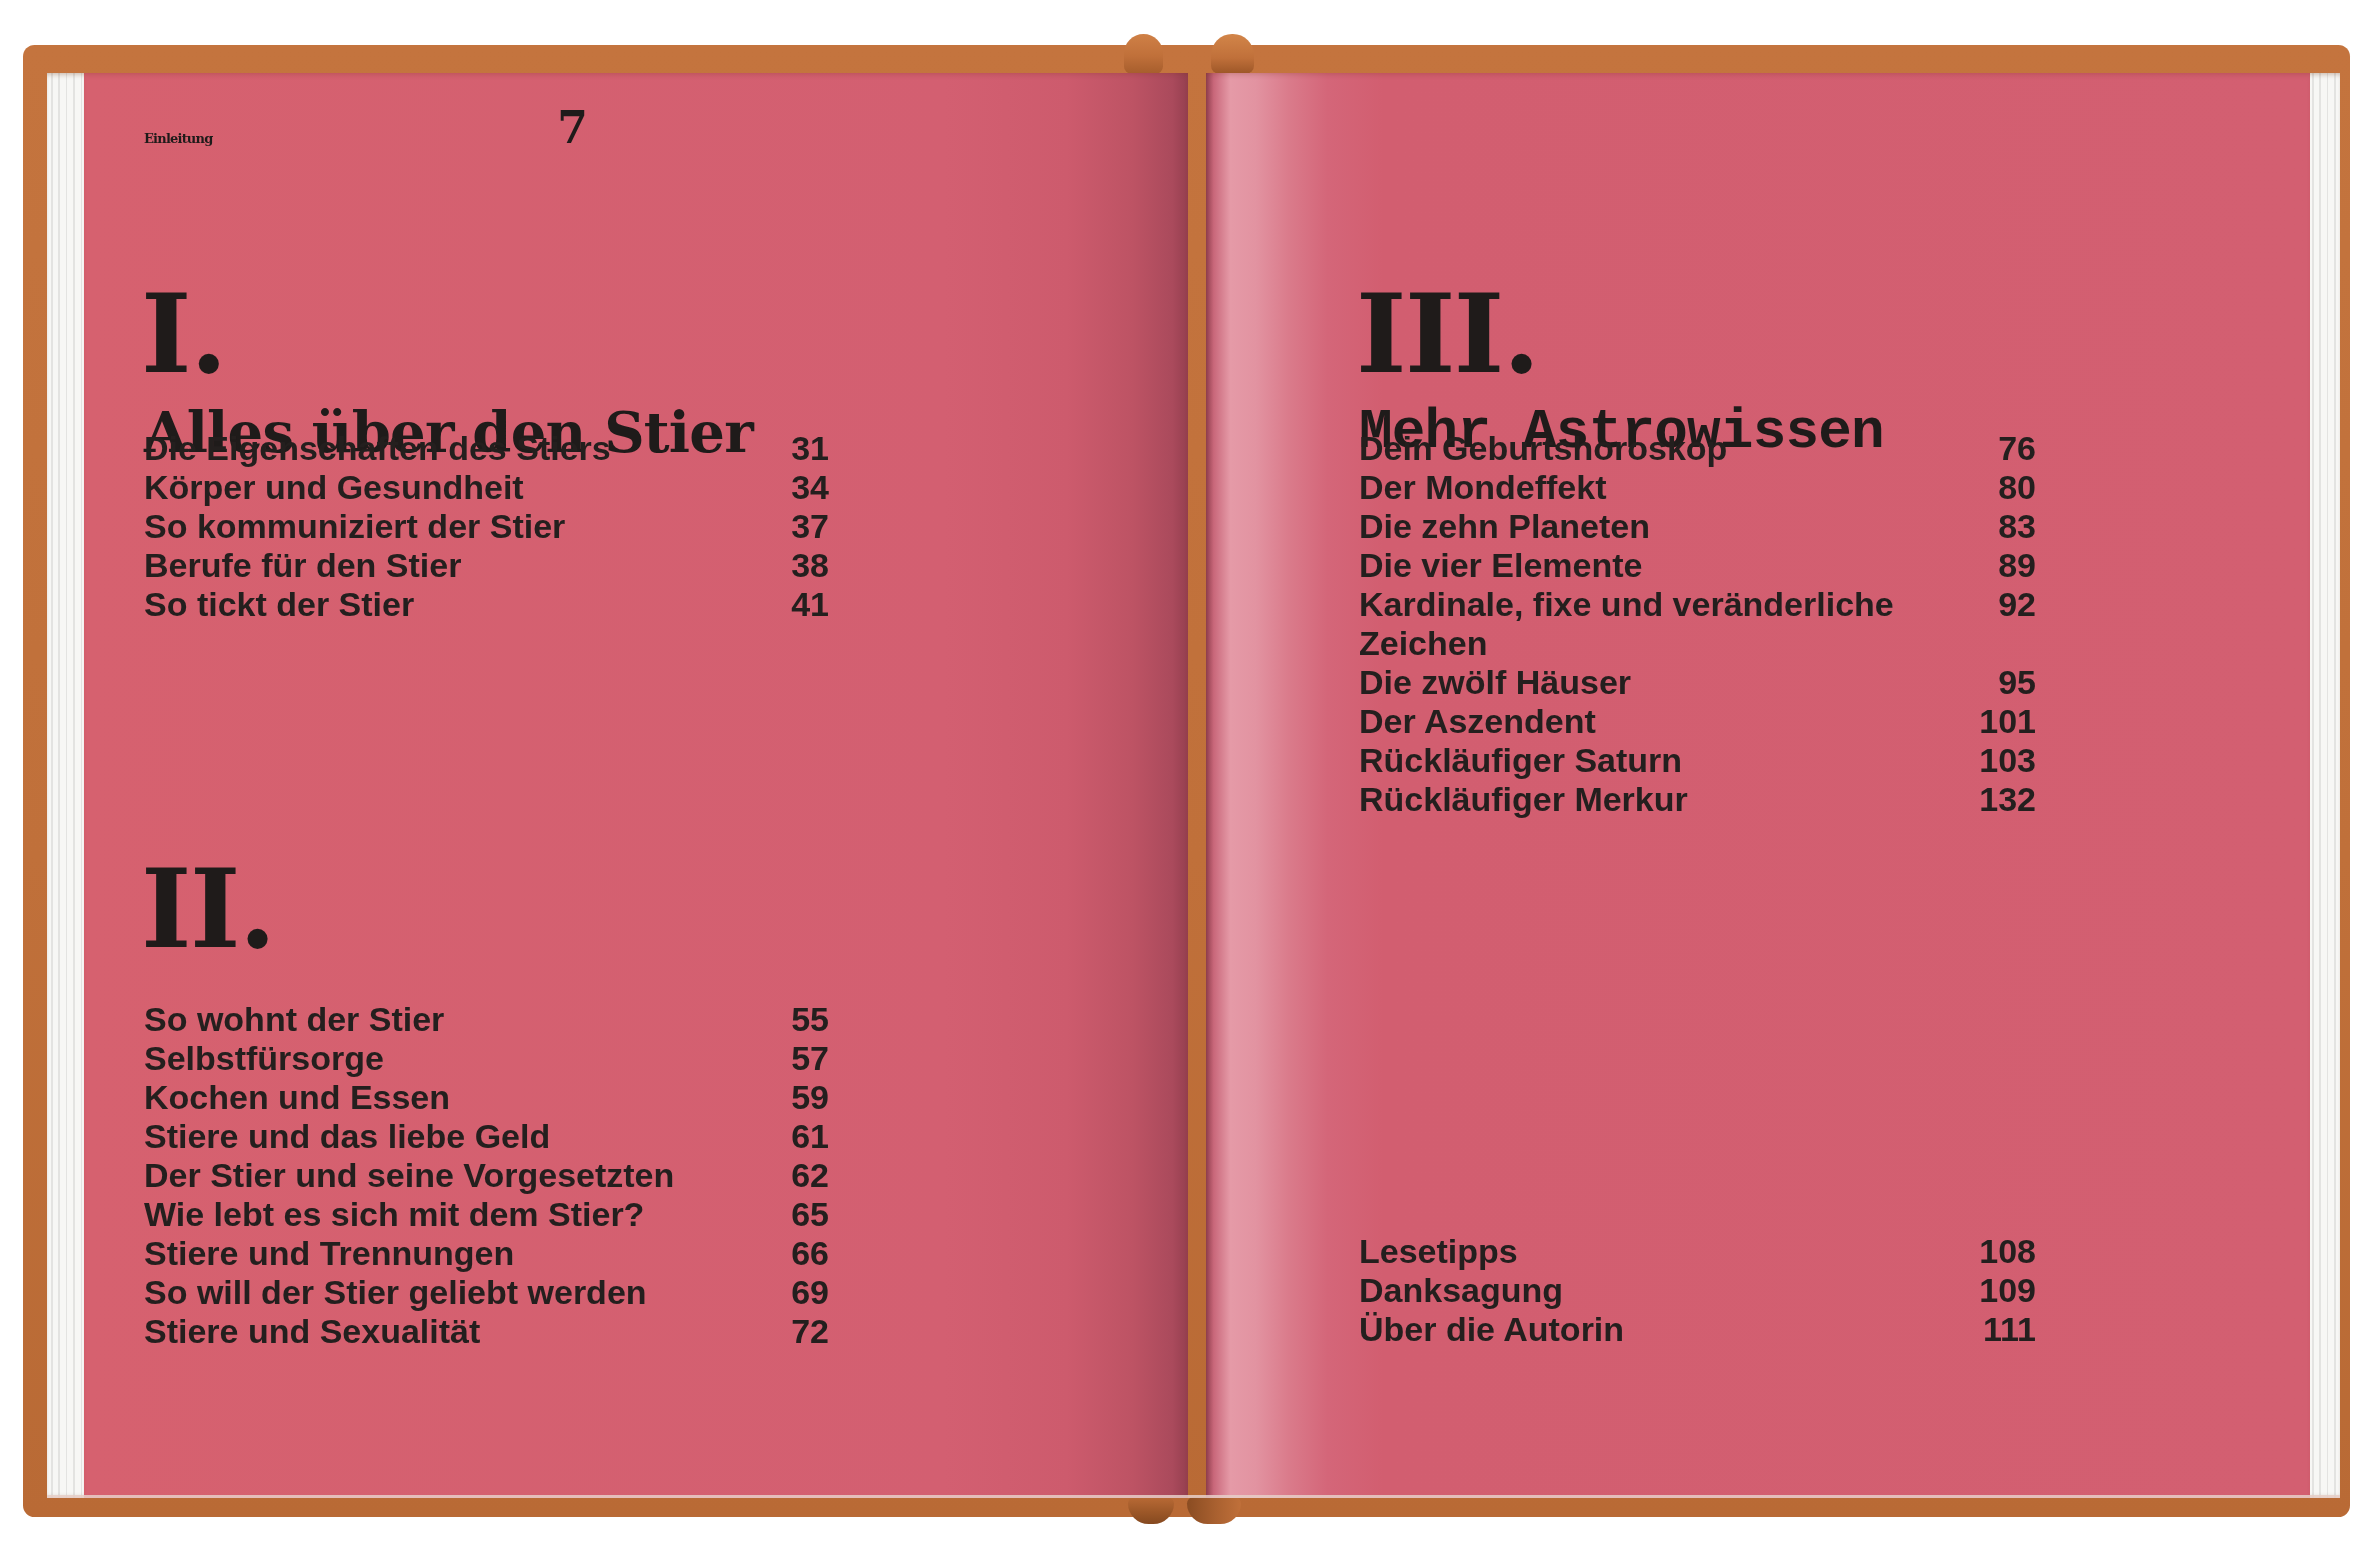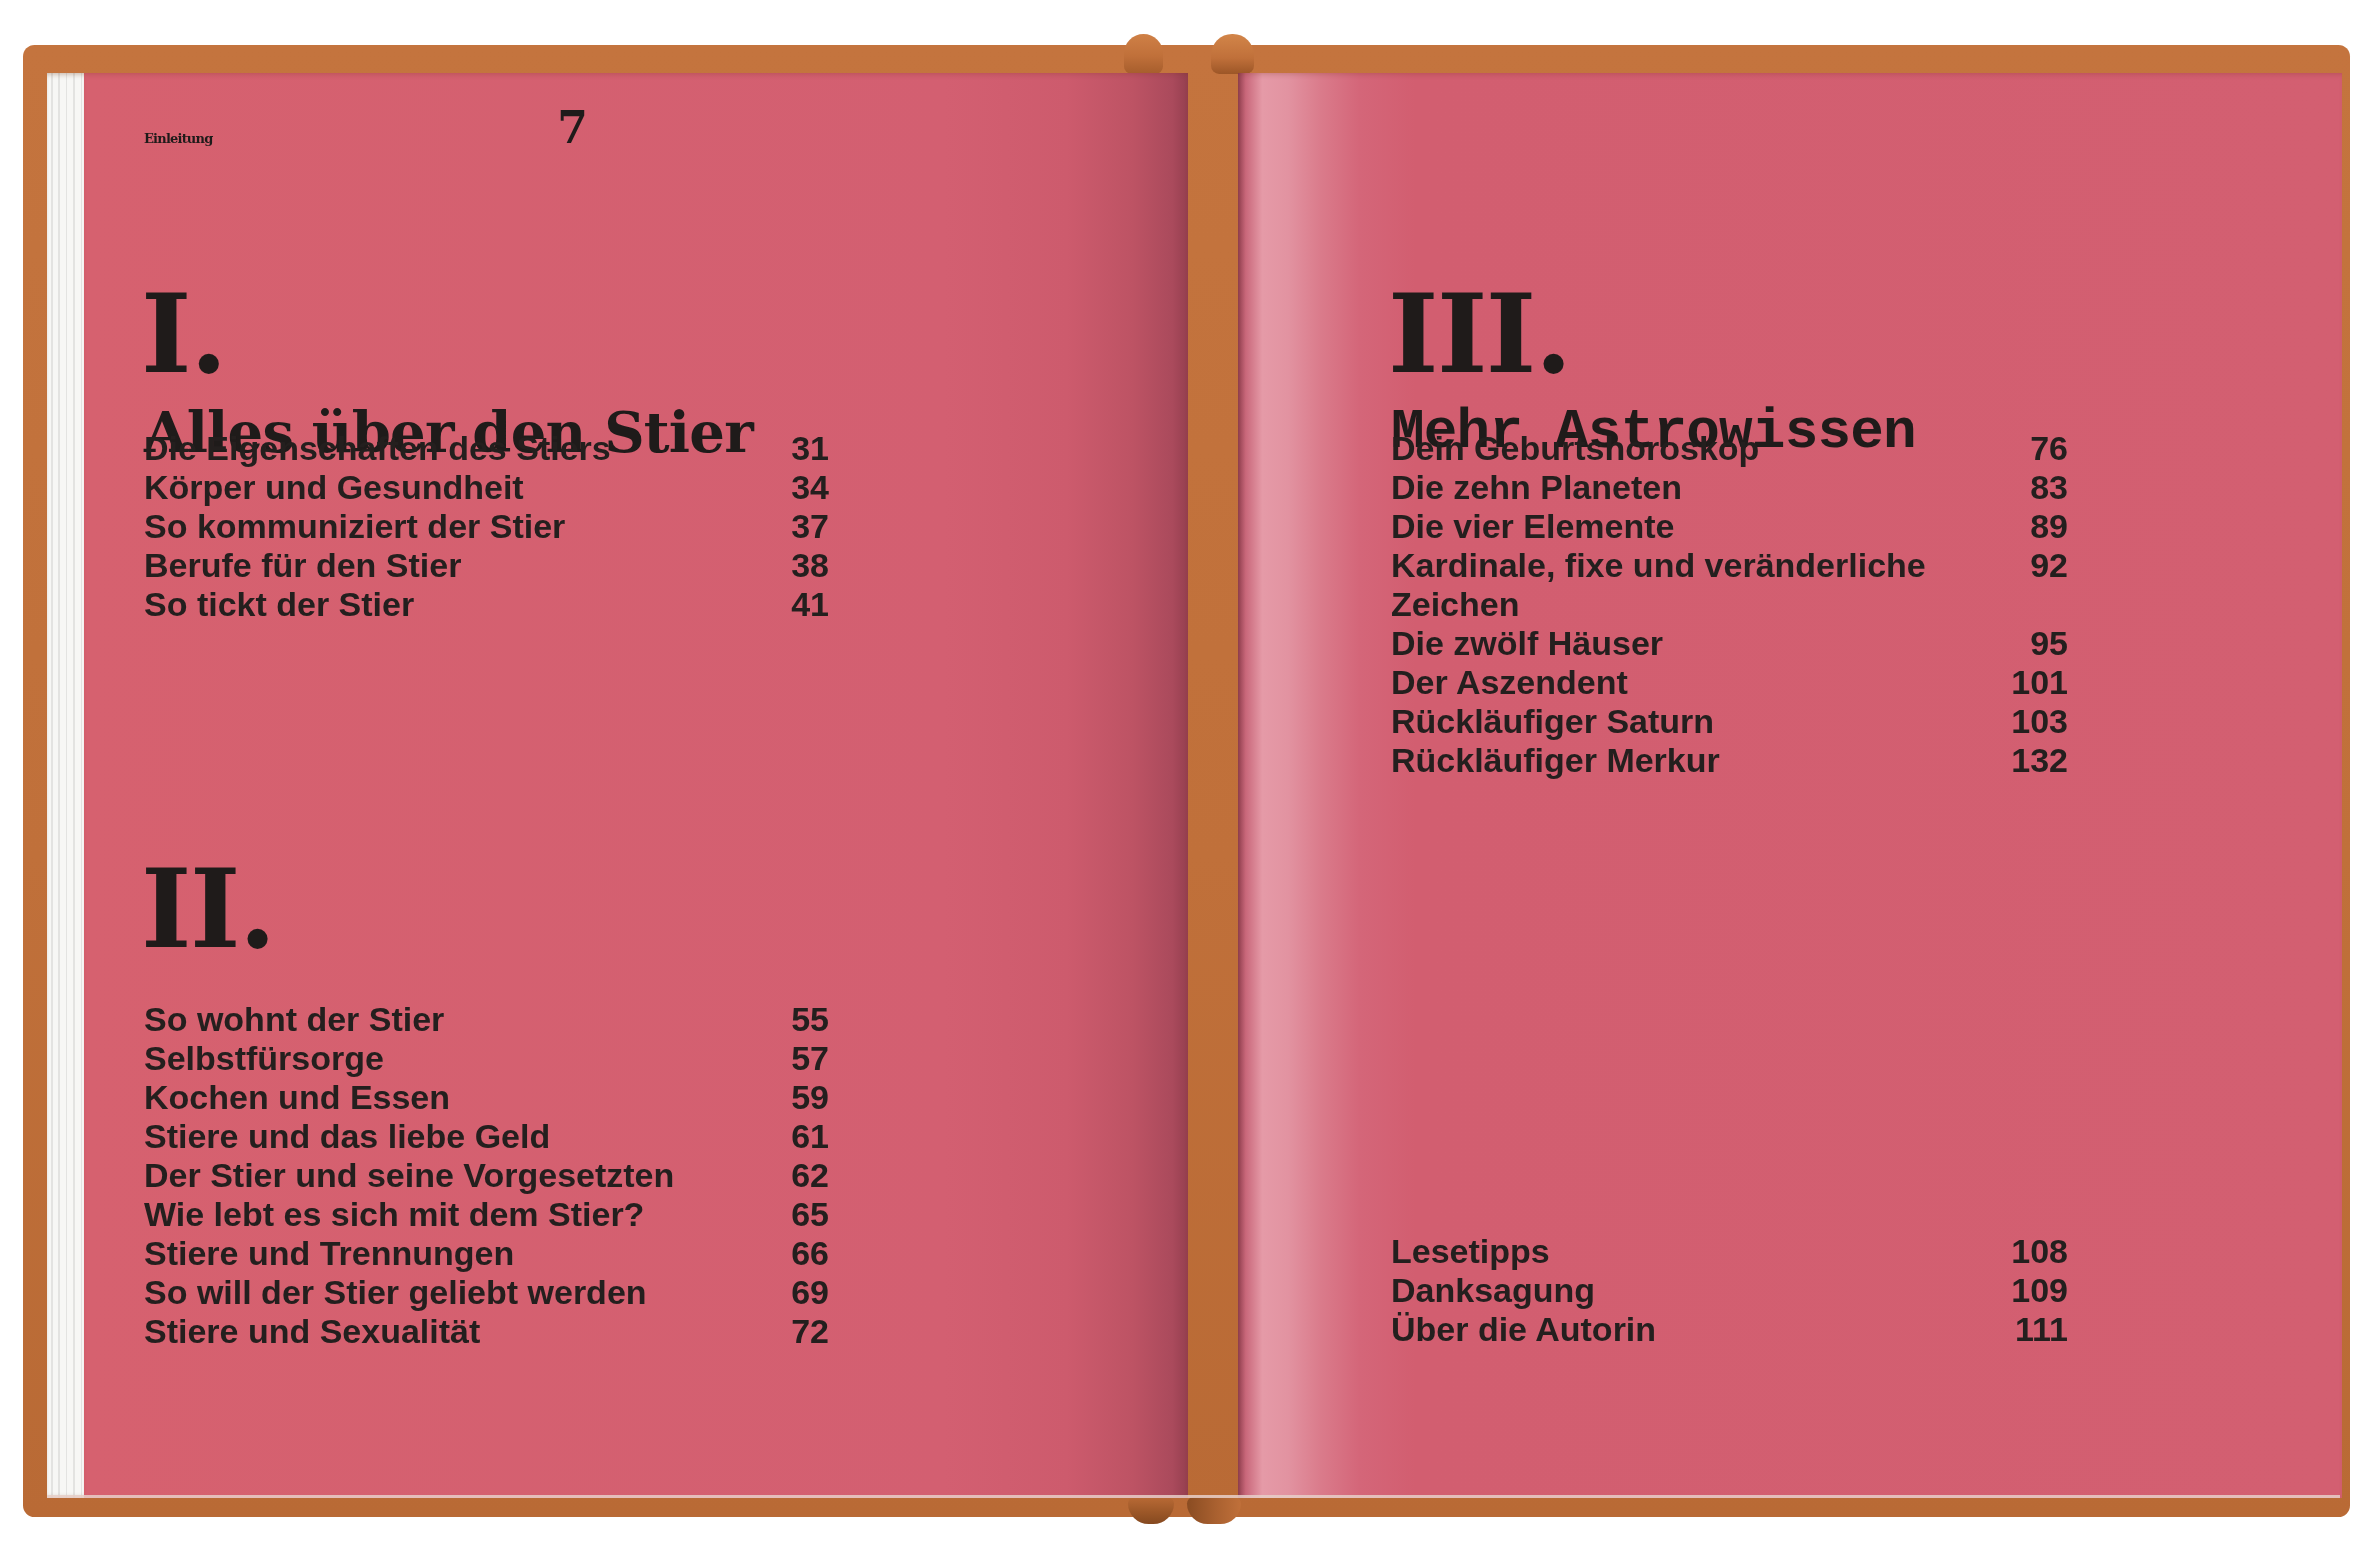--- a/index.html
+++ b/index.html
@@ -23,21 +23,21 @@
   .stack{position:absolute;top:73px;height:1425px;
          background:repeating-linear-gradient(90deg,#f7f7f5 0 4.1px,#e3e3e1 4.1px 5.7px,#f7f7f5 5.7px 7.4px);
          box-shadow:inset 0 4.9px 5.7px -3.3px rgba(110,60,30,.35), inset 0 -4.1px 4.9px -3.3px rgba(110,60,30,.3);}
   .stack-left{left:47px;width:38px;}
   .stack-right{left:2293px;width:47px;}
 
   .page{position:absolute;top:73px;width:1104px;height:1425px;color:#201c1b;
         box-shadow:inset 0 4.1px 6.6px -4.1px rgba(120,50,30,.4);}
   .page-left{left:84px;
         background:linear-gradient(90deg,#d6616f 0%,#d35f71 78%,#cd5b6d 89%,#bd5364 95%,#aa4a5c 98.6%,#953f4f 100%);}
-  .page-right{left:1238px;
+  .page-right{left:1206px;
         background:linear-gradient(90deg,#8f3e4d 0%,#c9677a 0.7%,#e59aa7 2.2%,#e293a1 4.5%,#da7b8b 7.5%,#d46679 11%,#d25e70 16%,#d35f71 100%);}
   .page-bottom-edge{position:absolute;left:47px;top:1495px;width:2293px;height:3.3px;
         background:#e7cfc8;opacity:.85;}
 
   
   .display{font-family:"DejaVu Serif",serif;font-weight:bold;color:#1f1b1a;letter-spacing:-0.8px;}
   .header-row{position:absolute;left:60px;top:33px;width:443px;display:flex;
               justify-content:space-between;align-items:baseline;}
   .header-page{font-size:44px;line-height:1;}
   .numeral{position:absolute;font-size:108px;line-height:1;letter-spacing:-1.6px;}
@@ -140,20 +140,24 @@
 
     <div class="numeral display" style="left:150px;top:207px;">III.</div>
     <div class="sec-title display" style="left:153px;top:331px;font-family:Liberation Mono, monospace;">Mehr Astrowissen</div>
 
     <div class="toc" style="left:153px;top:356px;width:677px;">
       <div class="row">
         <span class="t">Dein Geburtshoroskop</span>
         <span class="p">76</span>
       </div>
       <div class="row">
+        <span class="t">Der Mondeffekt</span>
+        <span class="p">80</span>
+      </div>
+      <div class="row">
         <span class="t">Die zehn Planeten</span>
         <span class="p">83</span>
       </div>
       <div class="row">
         <span class="t">Die vier Elemente</span>
         <span class="p">89</span>
       </div>
       <div class="row">
         <span class="t">Kardinale, fixe und veränderliche Zeichen</span>
         <span class="p">92</span>

